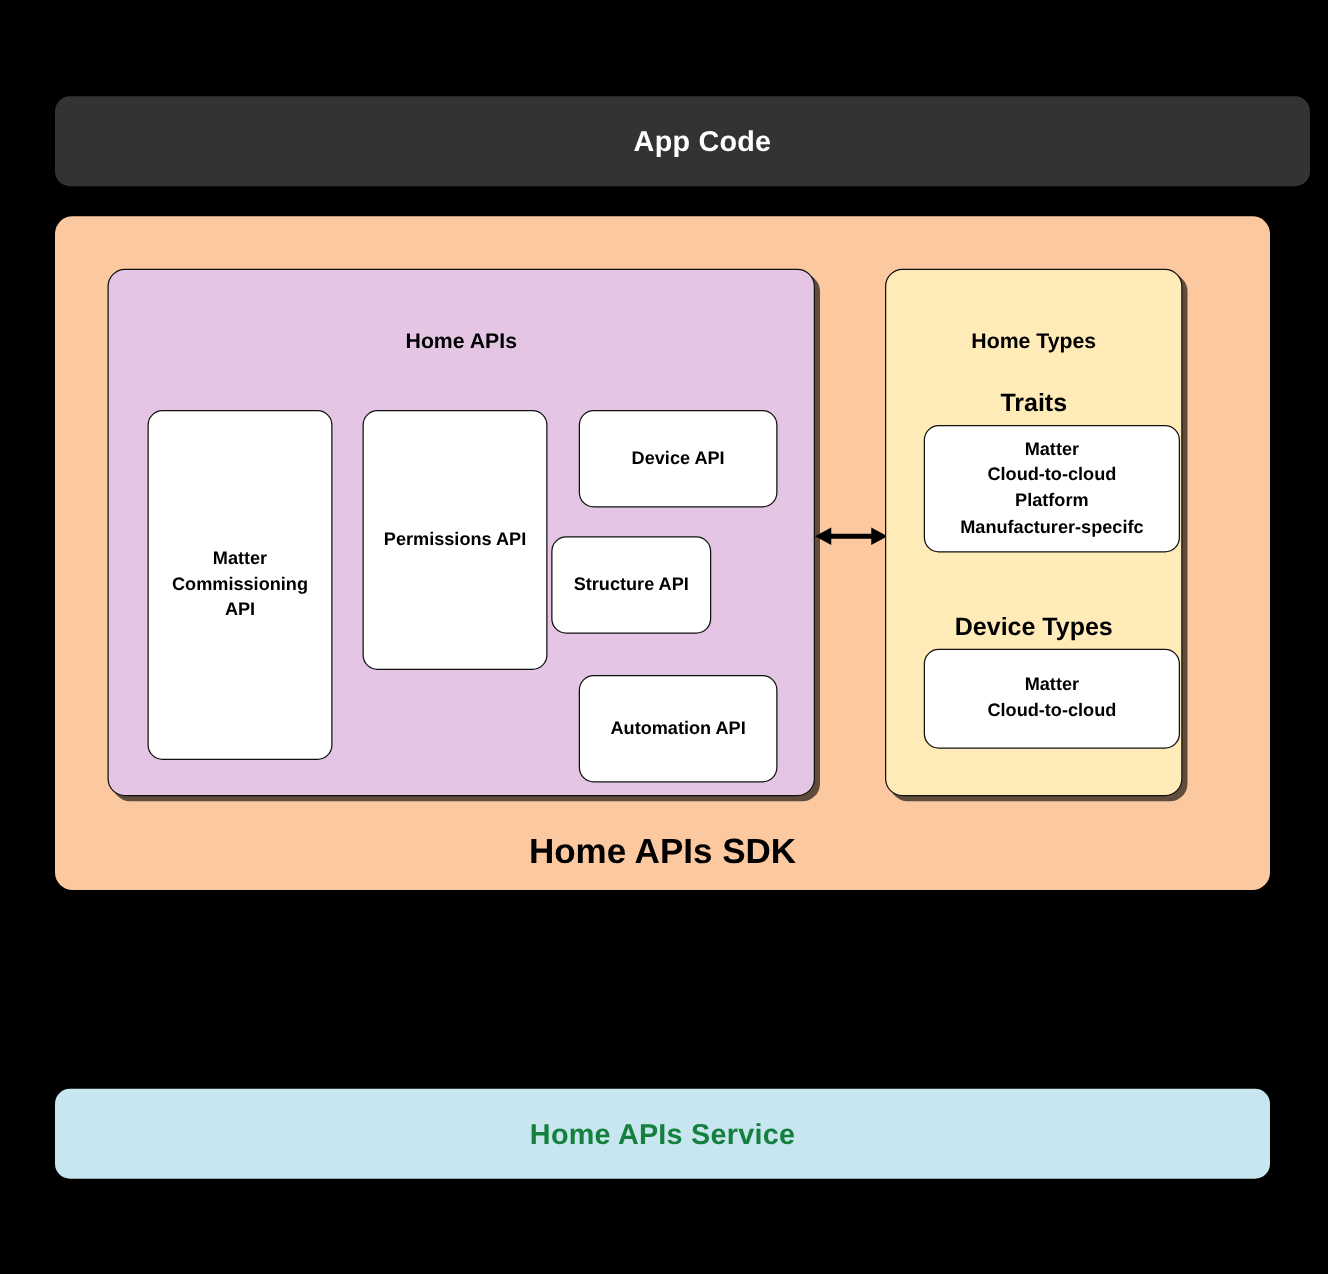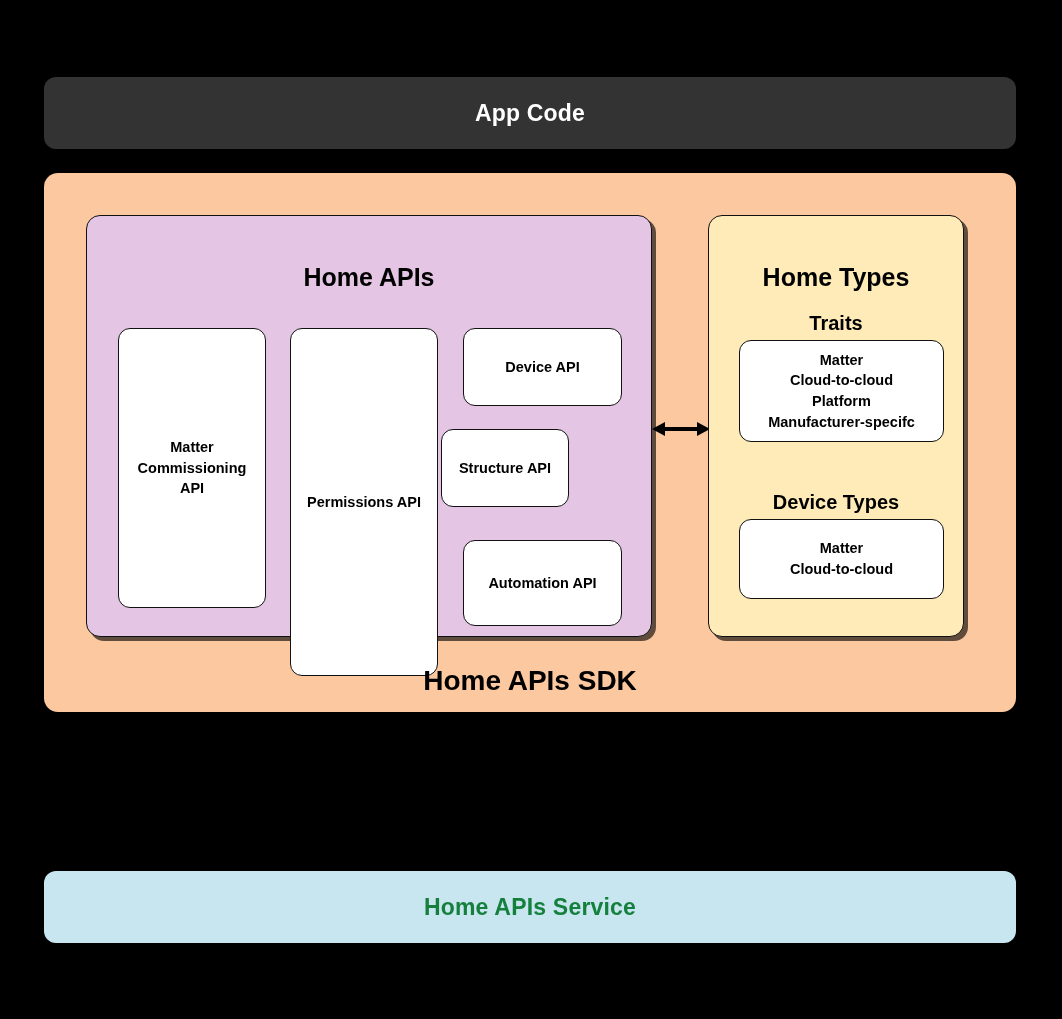--- a/index.html
+++ b/index.html
@@ -29,20 +29,21 @@
     position: absolute;
     left: 44px;
     top: 77px;
     width: 972px;
     height: 72px;
     background: #333333;
     border-radius: 12px;
     display: flex;
     align-items: center;
     justify-content: center;
+    padding-left: 32px;
   }
   .app-code-bar .bar-label {
     color: #ffffff;
     font-size: 23px;
     font-weight: bold;
     letter-spacing: 0.2px;
   }
 
   
   .service-bar {
@@ -99,31 +100,31 @@
     left: 42px;       
     top: 42px;
     width: 566px;
     height: 422px;
     background: #e4c6e4;
   }
   
   .home-types {
     left: 664px;
     top: 42px;
-    width: 256px;
+    width: 238px;
     height: 422px;
     background: #ffebb8;
   }
 
   .section-title {
     position: absolute;
     left: 0;
     right: 0;
     text-align: center;
-    font-size: 25px;
+    font-size: 17px;
     font-weight: bold;
     color: #000000;
   }
   .home-apis .section-title { top: 47px; }
   .home-types .section-title { top: 47px; }
 
   .sub-title {
     position: absolute;
     left: 0;
     right: 0;
@@ -155,21 +156,21 @@
   .box-matter-commissioning {
     left: 31px;
     top: 112px;
     width: 148px;
     height: 280px;
   }
   .box-permissions {
     left: 203px;
     top: 112px;
     width: 148px;
-    height: 348px;
+    height: 208px;
   }
   .box-device-api {
     left: 376px;
     top: 112px;
     width: 159px;
     height: 78px;
   }
   .box-structure-api {
     left: 354px;
     top: 213px;

